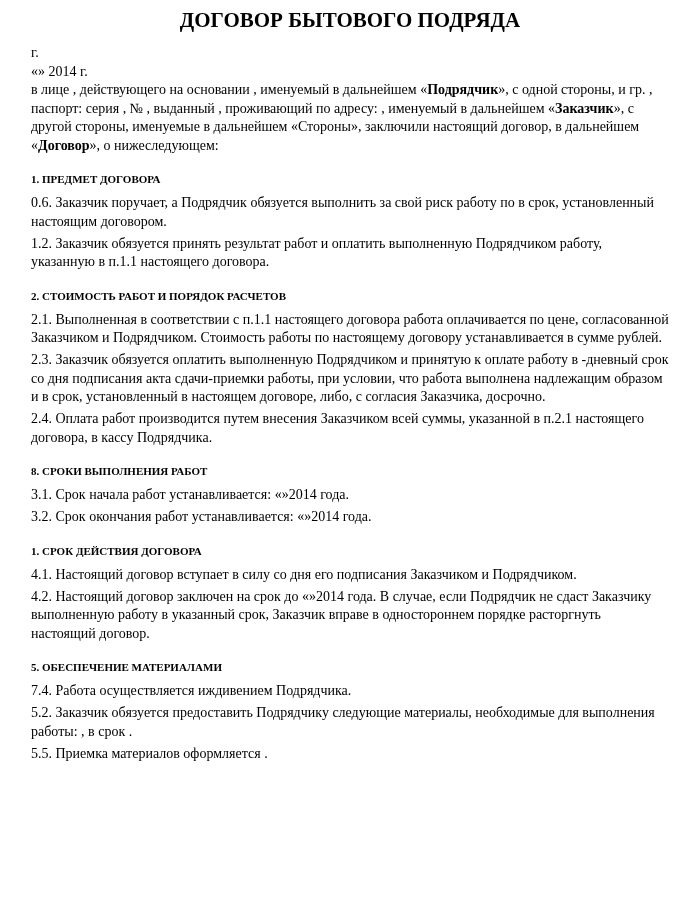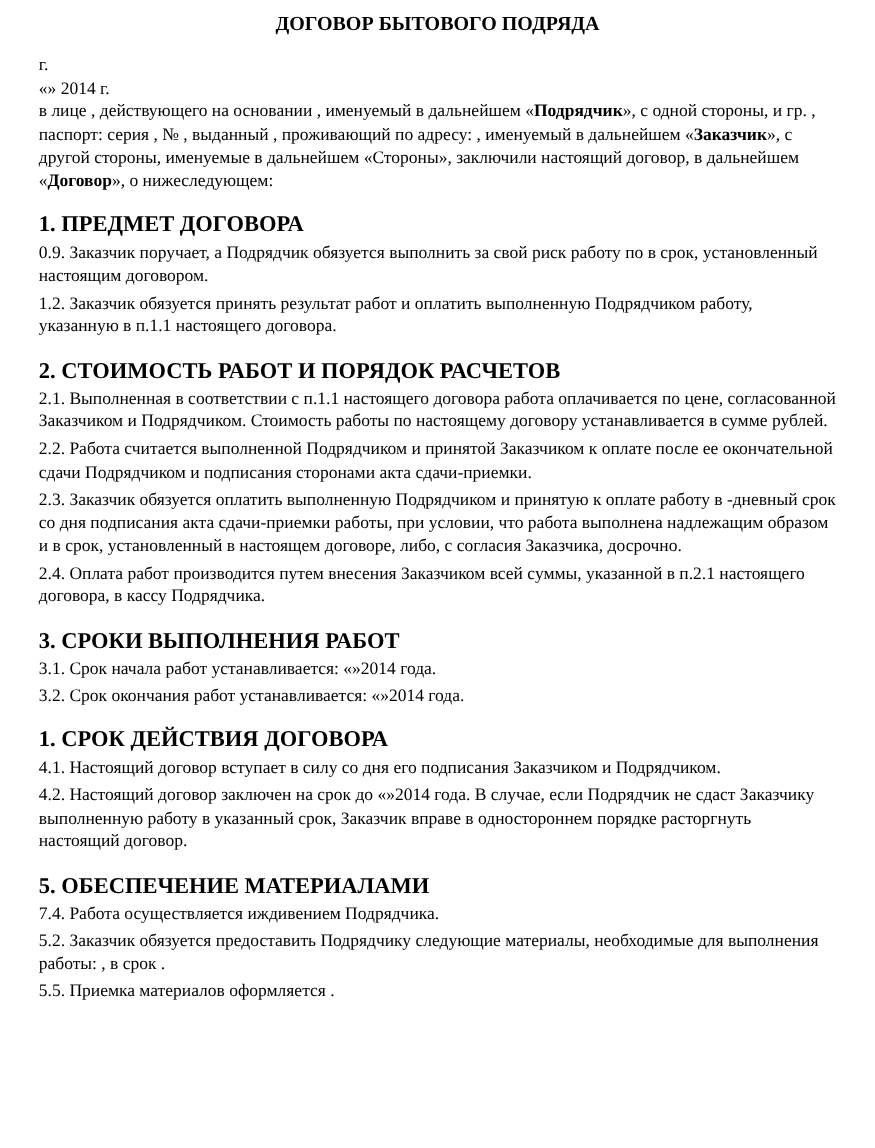--- a/index.html
+++ b/index.html
@@ -12,38 +12,38 @@
     min-height: 918px;
     box-sizing: border-box;
     padding: 8px 31px 40px 31px;
     background: #ffffff;
     color: #000000;
     font-family: "Liberation Serif", "DejaVu Serif", serif;
     font-size: 14px;
     line-height: 18.5px;
   }
   h1.doc-title {
-    font-size: 16px;
+    font-size: 21px;
     line-height: 24px;
     font-weight: bold;
     text-align: center;
     margin: 0 0 12px 0;
   }
   .header-block div {
     margin: 0;
   }
   .intro-par {
     margin: 0;
   }
   .b {
     font-weight: bold;
     margin-top: 36px;
   }
   h2.section-heading {
-    font-size: 18px;
+    font-size: 11px;
     line-height: 22px;
     font-weight: bold;
     margin: 13px 0 4px 0;
   }
   p.clause {
     margin: 3.5px 0;
   }
 </style>
 </head>
 <body>
@@ -53,34 +53,33 @@
   <h1 class="doc-title">ДОГОВОР БЫТОВОГО ПОДРЯДА</h1>
 
   <div class="header-block">
     <div>г.</div>
     <div>«» 2014 г.</div>
     <div class="intro-par"><span>в лице , действующего на основании , именуемый в дальнейшем «</span><span class="b">Подрядчик</span><span>», с одной стороны, и гр. , паспорт: серия , № , выданный , проживающий по адресу: , именуемый в дальнейшем «</span><span class="b">Заказчик</span><span>», с другой стороны, именуемые в дальнейшем «Стороны», заключили настоящий договор, в дальнейшем «</span><span class="b">Договор</span><span>», о нижеследующем:</span></div>
   </div>
 
   <section>
     <h2 class="section-heading">1. ПРЕДМЕТ ДОГОВОРА</h2>
-    <p class="clause">0.9. Заказчик поручает, а Подрядчик обязуется выполнить за свой риск работу по в срок, установленный настоящим договором.</p>
+    <p class="clause">0.6. Заказчик поручает, а Подрядчик обязуется выполнить за свой риск работу по в срок, установленный настоящим договором.</p>
     <p class="clause">1.2. Заказчик обязуется принять результат работ и оплатить выполненную Подрядчиком работу, указанную в п.1.1 настоящего договора.</p>
   </section>
 
   <section>
     <h2 class="section-heading">2. СТОИМОСТЬ РАБОТ И ПОРЯДОК РАСЧЕТОВ</h2>
     <p class="clause">2.1. Выполненная в соответствии с п.1.1 настоящего договора работа оплачивается по цене, согласованной Заказчиком и Подрядчиком. Стоимость работы по настоящему договору устанавливается в сумме рублей.</p>
-    <p class="clause">2.2. Работа считается выполненной Подрядчиком и принятой Заказчиком к оплате после ее окончательной сдачи Подрядчиком и подписания сторонами акта сдачи-приемки.</p>
     <p class="clause">2.3. Заказчик обязуется оплатить выполненную Подрядчиком и принятую к оплате работу в -дневный срок со дня подписания акта сдачи-приемки работы, при условии, что работа выполнена надлежащим образом и в срок, установленный в настоящем договоре, либо, с согласия Заказчика, досрочно.</p>
     <p class="clause">2.4. Оплата работ производится путем внесения Заказчиком всей суммы, указанной в п.2.1 настоящего договора, в кассу Подрядчика.</p>
   </section>
 
   <section>
-    <h2 class="section-heading">3. СРОКИ ВЫПОЛНЕНИЯ РАБОТ</h2>
+    <h2 class="section-heading">8. СРОКИ ВЫПОЛНЕНИЯ РАБОТ</h2>
     <p class="clause">3.1. Срок начала работ устанавливается: «»2014 года.</p>
     <p class="clause">3.2. Срок окончания работ устанавливается: «»2014 года.</p>
   </section>
 
   <section>
     <h2 class="section-heading">1. СРОК ДЕЙСТВИЯ ДОГОВОРА</h2>
     <p class="clause">4.1. Настоящий договор вступает в силу со дня его подписания Заказчиком и Подрядчиком.</p>
     <p class="clause">4.2. Настоящий договор заключен на срок до «»2014 года. В случае, если Подрядчик не сдаст Заказчику выполненную работу в указанный срок, Заказчик вправе в одностороннем порядке расторгнуть настоящий договор.</p>
   </section>
 

